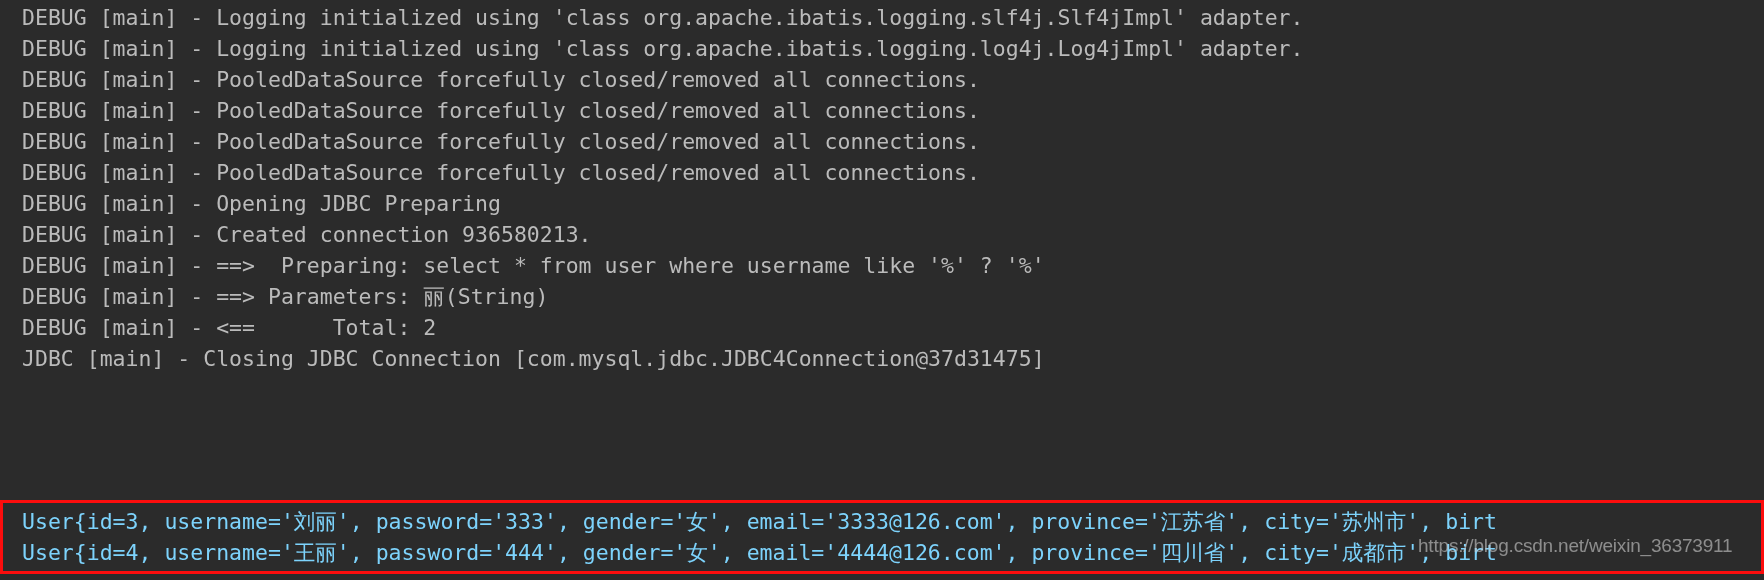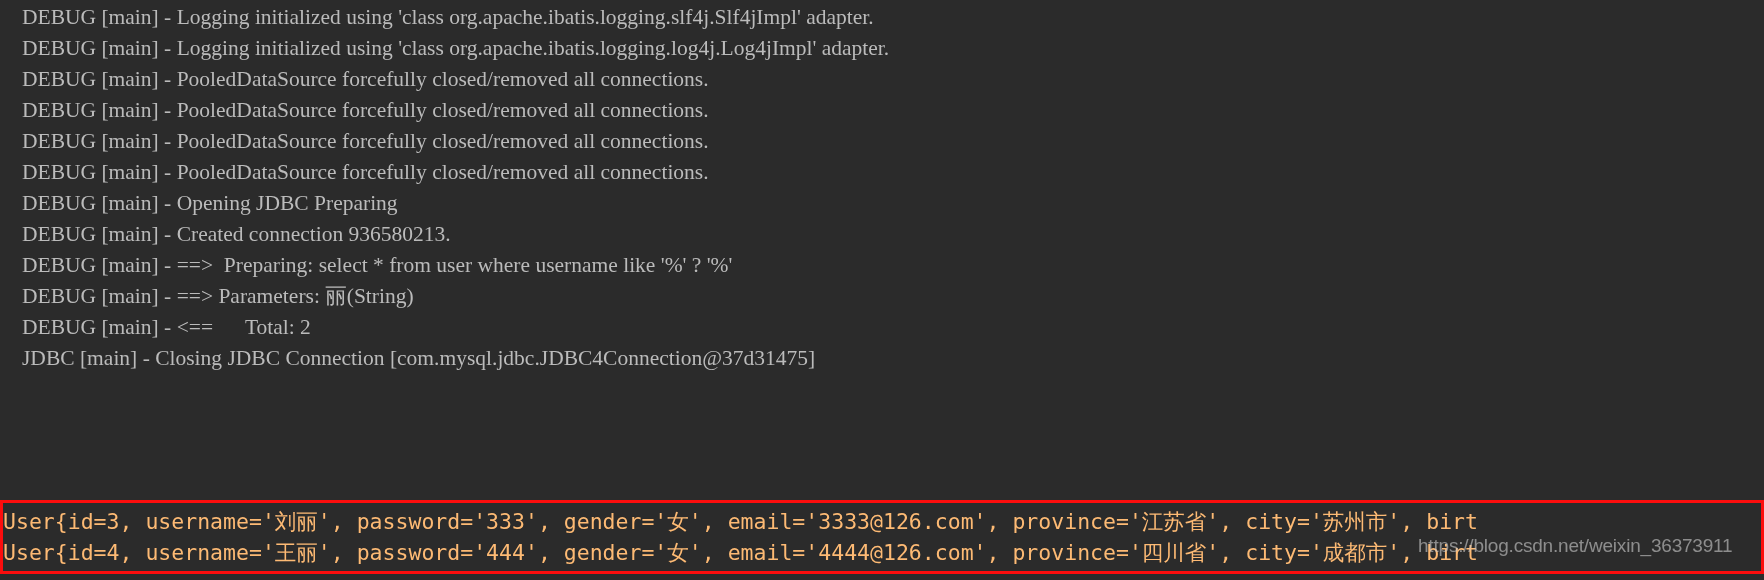--- a/index.html
+++ b/index.html
@@ -23,41 +23,41 @@
   }
   .log-line {
     height: 31px;
     line-height: 31px;
     padding-left: 22px;
     font-size: 21.5px;
     letter-spacing: 0px;
     color: #a9b7c6;
     white-space: pre;
     overflow: hidden;
-    font-family: Liberation Serif, serif;
   }
   .log-line.debug {
     color: #bbbbbb;
   }
   .result-area {
     position: absolute;
     left: 0px;
     top: 500px;
     width: 1764px;
     height: 74px;
     box-sizing: border-box;
     border: 3px solid #fc0d0d;
     overflow: hidden;
     background: #2b2b2b;
   }
   .result-line {
     height: 31px;
     line-height: 31px;
+    padding-left: 19px;
     font-size: 21.5px;
-    color: #fdba74;
+    color: #7dd3fc;
     white-space: pre;
     overflow: hidden;
   }
   .result-line:first-child {
     margin-top: 3px;
   }
   .watermark {
     position: absolute;
     left: 1418px;
     top: 535px;

